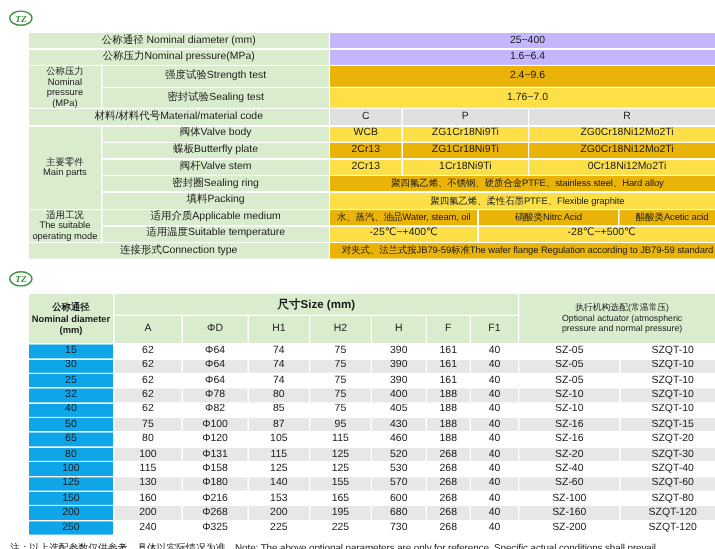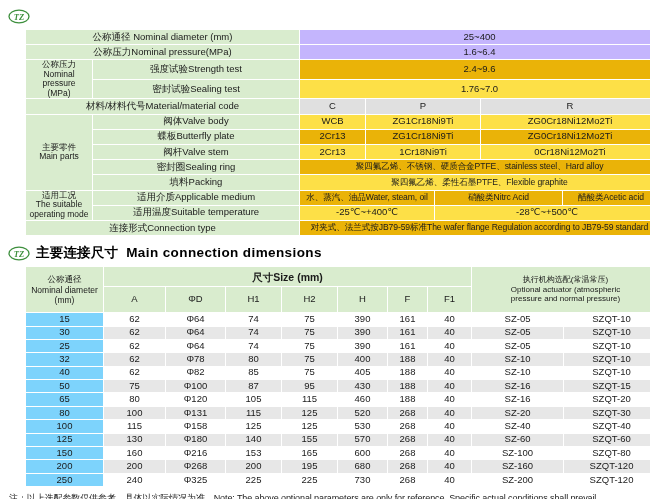--- a/index.html
+++ b/index.html
@@ -36,26 +36,26 @@
   .longtxt { font-size:8.6px; letter-spacing:-0.1px; }
 
   
   .t2 thead tr.h1 { height:20px; }
   .t2 thead tr.h2 { height:26px; }
   .t2 thead th { background:#d9ecce; }
   .t2 .sizehdr { font-weight:bold; font-size:10.5px; }
   .t2 .acthdr { font-size:8px; line-height:1.2; white-space:normal; }
   .t2 .acthdr span { display:block; }
   .t2 .idhdr { font-size:8.5px; line-height:1.2; white-space:normal; }
-  .t2 .idhdr span { display:block; }
+  .t2 .idhdr span { display:block;font-weight:bold; }
   .t2 tbody tr { height:13.4px; }
   .t2 tbody tr:nth-child(odd)  { background:#ffffff; }
   .t2 tbody tr:nth-child(even) { background:#e7e7e7; }
   .t2 tbody td { background:transparent; font-size:9.5px; }
-  .t2 tbody td.idcell { background:#7dd3fc; }
+  .t2 tbody td.idcell { background:#0ea5e9; }
 
   .footnote { font-size:9px; color:#1a1a1a; margin-top:5px; padding-left:1px; letter-spacing:-0.1px; }
 </style>
 </head>
 <body>
 
 <div class="page">
 
   <div class="sec-title">
     <svg class="logo" width="22" height="15" viewBox="0 0 22 15">
@@ -153,23 +153,20 @@
       <td colspan="5" class="vgray longtxt">对夹式、法兰式按JB79-59标准The wafer flange Regulation according to JB79-59 standard</td>
     </tr>
   </tbody>
     </table>
 
   <div class="sec-title" style="margin-top:8px;">
     <svg class="logo" width="22" height="15" viewBox="0 0 22 15">
       <ellipse cx="11" cy="7.5" rx="10" ry="6.4" fill="none" stroke="#3d8f3d" stroke-width="1.3"></ellipse>
       <text x="11" y="10.6" font-size="8.5" font-style="italic" font-weight="bold" fill="#3d8f3d" text-anchor="middle" font-family="Liberation Serif, serif">TZ</text>
     </svg>
-    <div class="t">
-      <span>主要连接尺寸</span><span class="en">Main connection dimensions</span>
-    </div>
   </div>
 
   <table class="t2">
     <colgroup>
       <col style="width:78px">
         <col style="width:62px">
         <col style="width:60px">
         <col style="width:56px">
       <col style="width:56px">
         <col style="width:50px">

